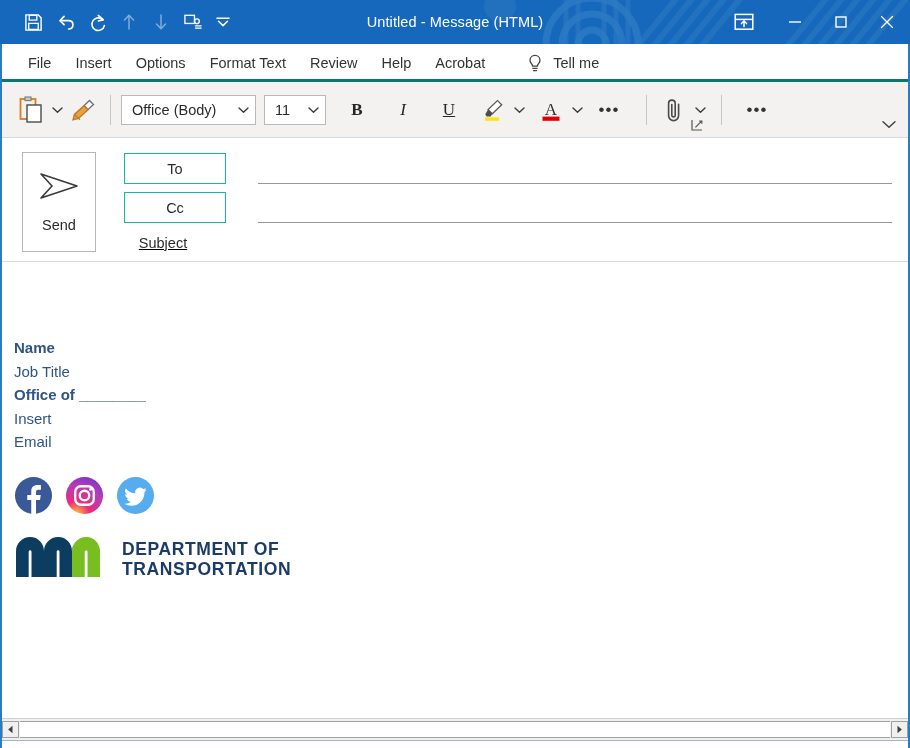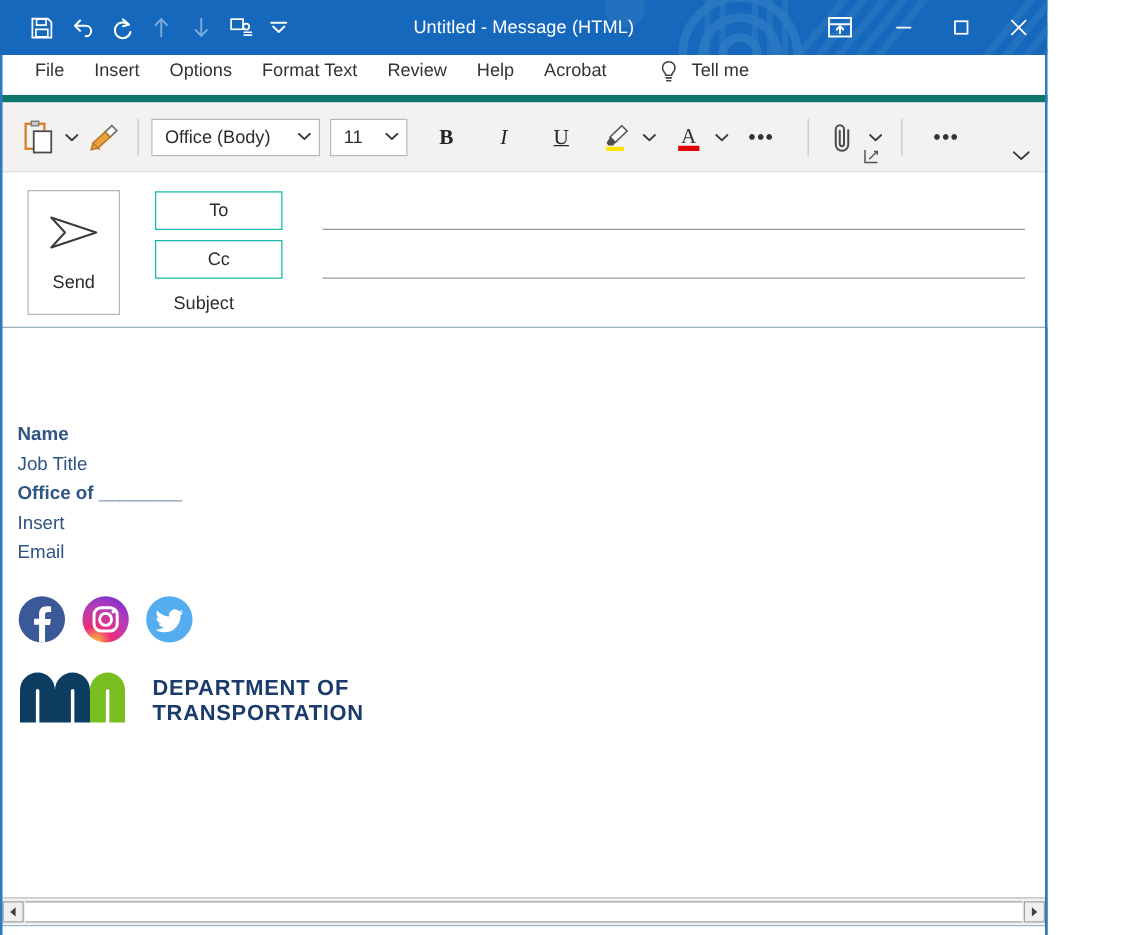--- a/index.html
+++ b/index.html
@@ -7,21 +7,21 @@
   html, body {
     width: 910px;
     height: 748px;
     overflow: hidden;
     font-family: "Liberation Sans", sans-serif;
     background: #ffffff;
   }
 
   #app {
     position: relative;
-    width: 838px;
+    width: 910px;
     height: 748px;
     display: flex;
     flex-direction: column;
     background: #ffffff;
   }
 
   
   .titlebar {
     position: relative;
     height: 44px;
@@ -90,23 +90,22 @@
     cursor: default;
   }
   .win-btn.ribbon-opt { width: 56px; }
 
   
   .tabstrip {
     height: 38px;
     flex: 0 0 38px;
     background: #ffffff;
     display: flex;
-    align-items: flex-end;
     padding-left: 16px;
-    border-bottom: 6px solid #0f766e;
+    border-bottom: 3px solid #0f766e;
   }
   .tab {
     position: relative;
     height: 38px;
     display: flex;
     align-items: center;
     padding: 0 12px;
     font-size: 14.5px;
     color: #333333;
     cursor: default;
@@ -277,20 +276,21 @@
     align-items: center;
     font-size: 14px;
     color: #222;
     padding-left: 2px;
     cursor: text;
   }
   .subject-row {
     display: flex;
     align-items: center;
     height: 26px;
+    text-decoration: underline;
   }
   .subject-label {
     width: 102px;
     margin-left: 16px;
     text-align: center;
     font-size: 14.5px;
     color: #2b2b2b;
   }
   .subject-line {
     flex: 1;

